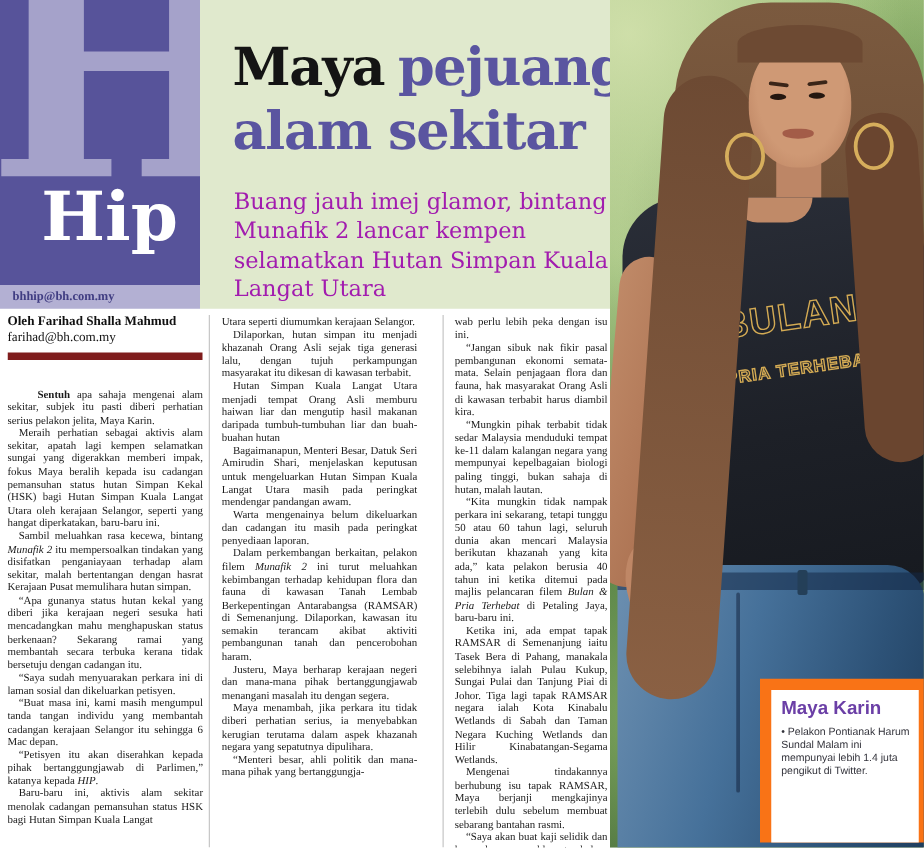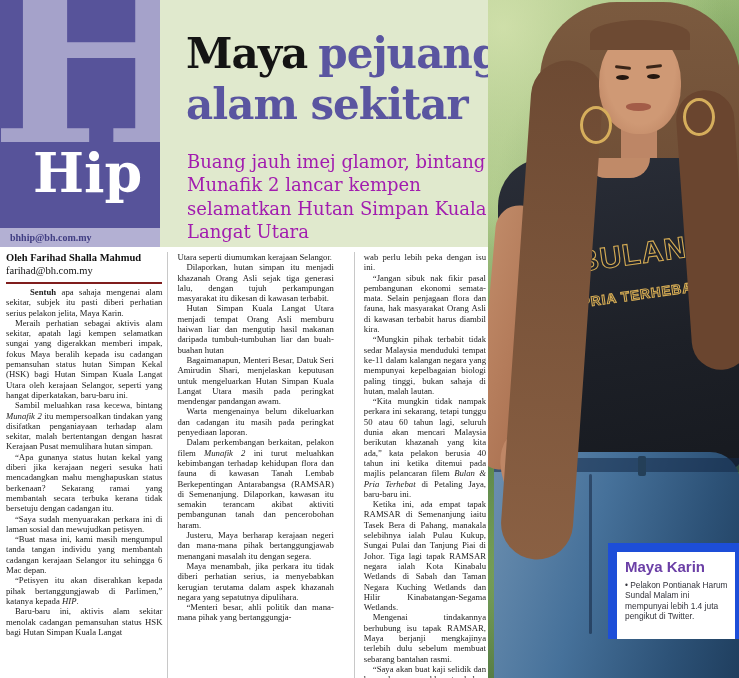--- a/index.html
+++ b/index.html
@@ -27,21 +27,21 @@
   
   .cols{position:absolute;left:6px;top:252px;width:480px;bottom:0;display:flex;overflow:hidden;}
   .col{font-size:8.7px;line-height:10.3px;color:#1b1b1b;text-align:justify;}
   .col-1{width:160px;}
   .col-2{width:160px;margin-left:5px;border-left:1px solid #c8c8c8;padding-left:9px;}
   .col-3{width:125px;margin-left:20px;border-left:1px solid #c8c8c8;padding-left:9px;}
   .col p{margin:0;text-indent:9px;}
   .col p.ni{text-indent:0;}
   .col .b{font-weight:700;padding-left:24px;}
   .col .i{font-style:italic;}
-  .byline{padding-bottom:5px;border-bottom:2px solid #7f1d1d;margin-bottom:3px;}
+  .byline{padding-bottom:5px;border-bottom:6px solid #7f1d1d;margin-bottom:22px;}
   .byline-author{font:700 10.5px/12.5px "Liberation Serif",serif;color:#111;}
   .byline-email{font:400 10.5px/12.5px "Liberation Serif",serif;color:#111;}
   
   .photo{position:absolute;left:488px;top:0;width:251px;height:678px;overflow:hidden;
     background:
       radial-gradient(circle at 6% 4%, rgba(214,228,176,.85), transparent 32%),
       radial-gradient(circle at 15% 85%, rgba(170,210,120,.55), transparent 28%),
       radial-gradient(circle at 85% 30%, rgba(60,100,50,.6), transparent 40%),
       radial-gradient(circle at 70% 8%, rgba(150,190,110,.5), transparent 30%),
       radial-gradient(circle at 8% 30%, rgba(200,225,160,.6), transparent 35%),
@@ -87,22 +87,22 @@
   .brow.bl{left:127px;top:66px;transform:rotate(7deg);}
   .brow.br{left:158px;top:65px;transform:rotate(-7deg);}
   .eye{width:13px;height:5px;background:#241710;border-radius:50%;z-index:10;}
   .eye.el{left:128px;top:75px;}
   .eye.er{left:159px;top:74px;}
   .lips{left:138px;top:103px;width:25px;height:8px;background:#a35c48;border-radius:40% 40% 50% 50%;z-index:10;}
   .earring{width:26px;height:32px;border:3px solid #d6ae5c;border-radius:50%;z-index:10;background:transparent;}
   .earring.left{left:92px;top:106px;}
   .earring.right{left:195px;top:98px;}
   
-  .infobox{position:absolute;left:608px;top:543px;width:131px;height:96px;z-index:20;
-    background:#1d4ed8;padding:9px 4px 0 9px;box-sizing:border-box;}
+  .infobox{position:absolute;left:608px;top:543px;width:131px;height:131px;z-index:20;
+    background:#f97316;padding:9px 4px 0 9px;box-sizing:border-box;}
   .infobox-inner{background:#ffffff;width:100%;height:100%;box-sizing:border-box;padding:7px 6px 0 8px;}
   .infobox-title{margin:0 0 4px 0;font:700 15px/1.1 "Liberation Sans",sans-serif;color:var(--infobox-purple);}
   .infobox-list{margin:0;padding:0;list-style:none;}
   .infobox-list li{font:400 8.4px/10.6px "Liberation Sans",sans-serif;color:#33333b;margin-bottom:2px;}
   .infobox-list li:before{content:"• ";}
 </style>
 </head>
 <body style="--masthead-purple: #57539a; --masthead-light: #a5a2ca; --strip-purple: #b3b0d3; --band-green: #e0e9cd; --headline-purple: #5a55a0; --infobox-purple: #6b3fa6;">
 
 <div class="band"></div>
@@ -123,21 +123,21 @@
 <div class="cols">
   <div class="col col-1">
     <div class="byline">
       <div class="byline-author">Oleh Farihad Shalla Mahmud</div>
       <div class="byline-email">farihad@bh.com.my</div>
     </div>
   <p class="ni"><span class="b">Sentuh</span><span> apa sahaja mengenai alam sekitar, subjek itu pasti diberi perhatian serius pelakon jelita, Maya Karin.</span></p>
       <p><span>Meraih perhatian sebagai aktivis alam sekitar, apatah lagi kempen selamatkan sungai yang digerakkan memberi impak, fokus Maya beralih kepada isu cadangan pemansuhan status hutan Simpan Kekal (HSK) bagi Hutan Simpan Kuala Langat Utara oleh kerajaan Selangor, seperti yang hangat diperkatakan, baru-baru ini.</span></p>
       <p><span>Sambil meluahkan rasa kecewa, bintang </span><span class="i">Munafik 2</span><span> itu mempersoalkan tindakan yang disifatkan penganiayaan terhadap alam sekitar, malah bertentangan dengan hasrat Kerajaan Pusat memulihara hutan simpan.</span></p>
       <p><span>“Apa gunanya status hutan kekal yang diberi jika kerajaan negeri sesuka hati mencadangkan mahu menghapuskan status berkenaan? Sekarang ramai yang membantah secara terbuka kerana tidak bersetuju dengan cadangan itu.</span></p>
-      <p><span>“Saya sudah menyuarakan perkara ini di laman sosial dan mewujudkan petisyen.</span></p>
+      <p><span>“Saya sudah menyuarakan perkara ini di laman sosial dan dikeluarkan petisyen.</span></p>
       <p><span>“Buat masa ini, kami masih mengumpul tanda tangan individu yang membantah cadangan kerajaan Selangor itu sehingga 6 Mac depan.</span></p>
       <p><span>“Petisyen itu akan diserahkan kepada pihak bertanggungjawab di Parlimen,” katanya kepada </span><span class="i">HIP</span><span>.</span></p>
       <p><span>Baru-baru ini, aktivis alam sekitar menolak cadangan pemansuhan status HSK bagi Hutan Simpan Kuala Langat</span></p>
     </div>
   <div class="col col-2">
       <p class="ni"><span>Utara seperti diumumkan kerajaan Selangor.</span></p>
       <p><span>Dilaporkan, hutan simpan itu menjadi khazanah Orang Asli sejak tiga generasi lalu, dengan tujuh perkampungan masyarakat itu dikesan di kawasan terbabit.</span></p>
       <p><span>Hutan Simpan Kuala Langat Utara menjadi tempat Orang Asli memburu haiwan liar dan mengutip hasil makanan daripada tumbuh-tumbuhan liar dan buah-buahan hutan</span></p>
       <p><span>Bagaimanapun, Menteri Besar, Datuk Seri Amirudin Shari, menjelaskan keputusan untuk mengeluarkan Hutan Simpan Kuala Langat Utara masih pada peringkat mendengar pandangan awam.</span></p>
       <p><span>Warta mengenainya belum dikeluarkan dan cadangan itu masih pada peringkat penyediaan laporan.</span></p>

